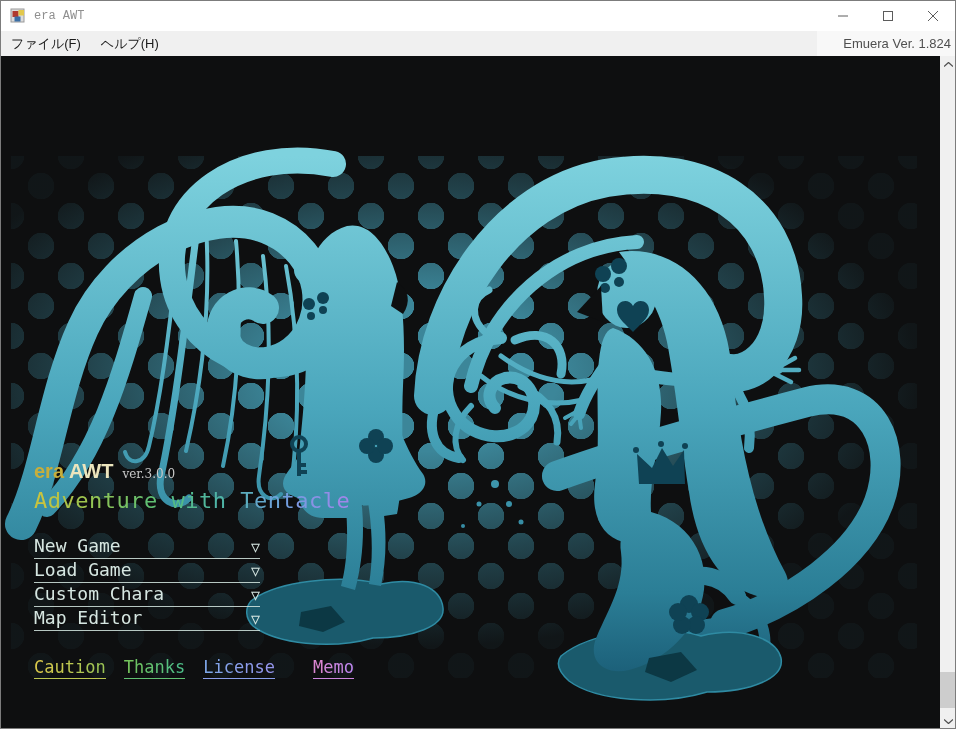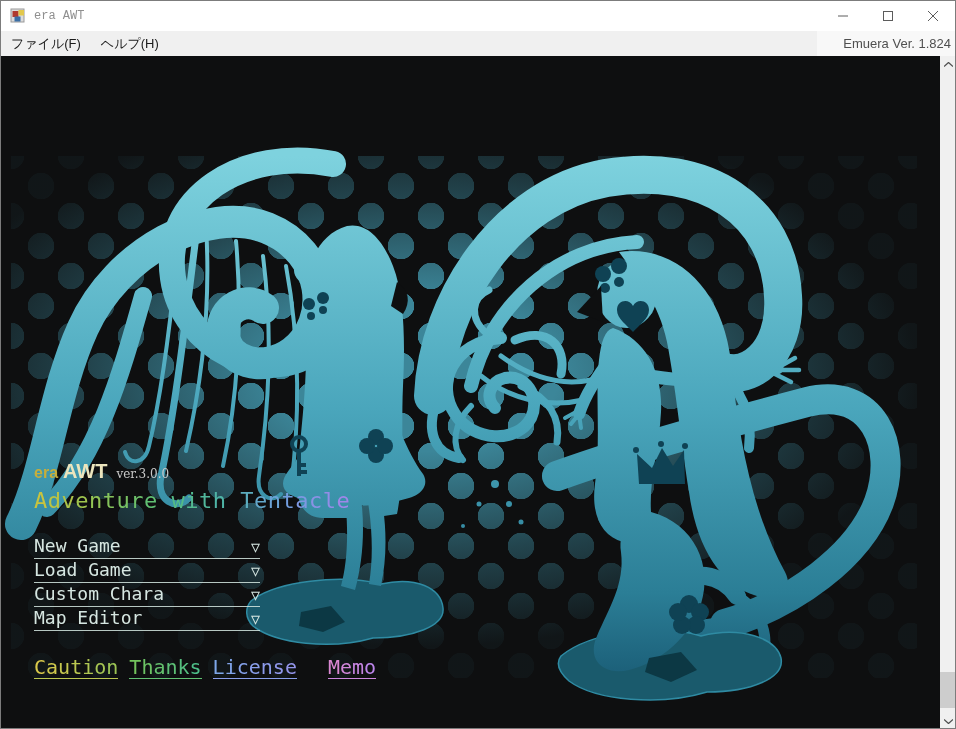--- a/index.html
+++ b/index.html
@@ -41,32 +41,32 @@
   }
   .vignette{
     position:absolute;left:10px;top:100px;width:906px;height:522px;
     background:radial-gradient(ellipse 55% 52% at 45% 42%,
       rgba(14,15,16,0) 28%, rgba(14,15,16,0.55) 66%, rgba(14,15,16,0.94) 100%);
   }
   .art{position:absolute;left:0;top:0;width:956px;height:674px;}
   
   .mono{font-family:"DejaVu Sans Mono",monospace;}
   .logo-line{position:absolute;left:33px;top:404px;white-space:nowrap;}
-  .logo-era{font-family:"Liberation Sans",sans-serif;font-weight:bold;font-size:16px;color:#c7ae3b;}
+  .logo-era{font-family:"Liberation Sans",sans-serif;font-weight:bold;font-size:20px;color:#c7ae3b;}
   .logo-awt{font-family:"Liberation Sans",sans-serif;font-weight:bold;font-size:20px;color:#ece5bd;margin-left:5px;}
   .logo-ver{font-family:"DejaVu Serif",serif;font-size:12px;color:#c9c9c9;margin-left:9px;}
   .subtitle{position:absolute;left:33px;top:432px;font-size:22px;letter-spacing:0.5px;white-space:pre;}
   .menu-list{position:absolute;left:33px;top:479px;width:226px;}
   .menu-row{
     display:flex;justify-content:space-between;align-items:baseline;
     height:24px;line-height:22px;font-size:18px;color:#d6e6e1;
     border-bottom:1px solid rgba(213,231,226,0.85);cursor:pointer;white-space:pre;
   }
   .menu-arrow{font-size:15px;color:#d6e6e1;}
-  .links{position:absolute;left:33px;top:601px;display:flex;gap:11px;font-size:20px;text-align:right;}
+  .links{position:absolute;left:33px;top:601px;display:flex;gap:18px;font-size:17px;text-align:right;}
   .link{border-bottom:1px solid #999;line-height:21px;cursor:pointer;white-space:pre;}
   
   .scrollbar{position:absolute;right:0;top:0;width:17px;height:674px;background:#f0f0f0;}
   .sb-btn{position:absolute;left:0;width:17px;height:17px;display:flex;align-items:center;justify-content:center;}
   .sb-up{top:0;} .sb-down{bottom:0;}
   .sb-thumb{position:absolute;left:0;width:17px;height:36px;bottom:22px;background:#cdcdcd;}
 </style>
 </head>
 <body>
 

